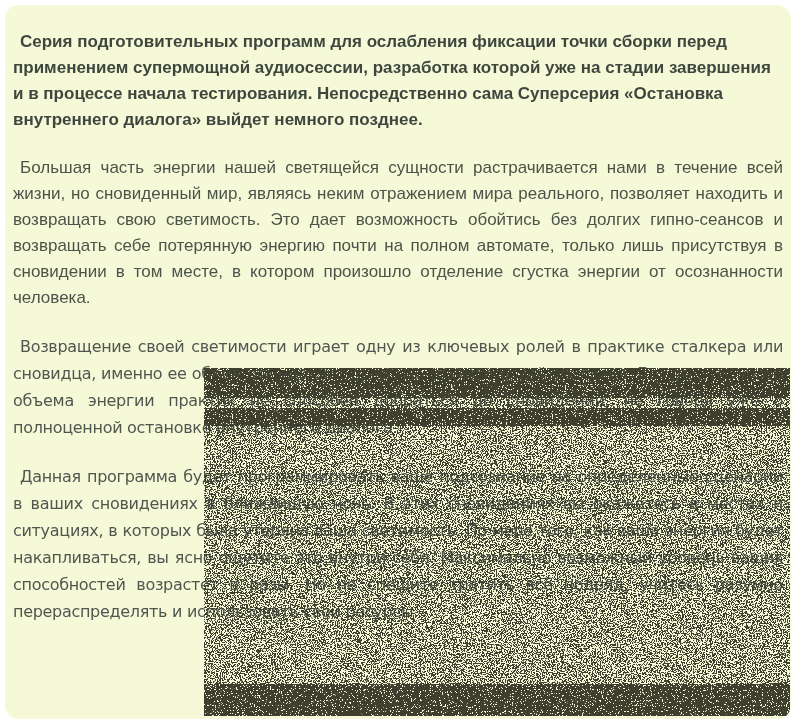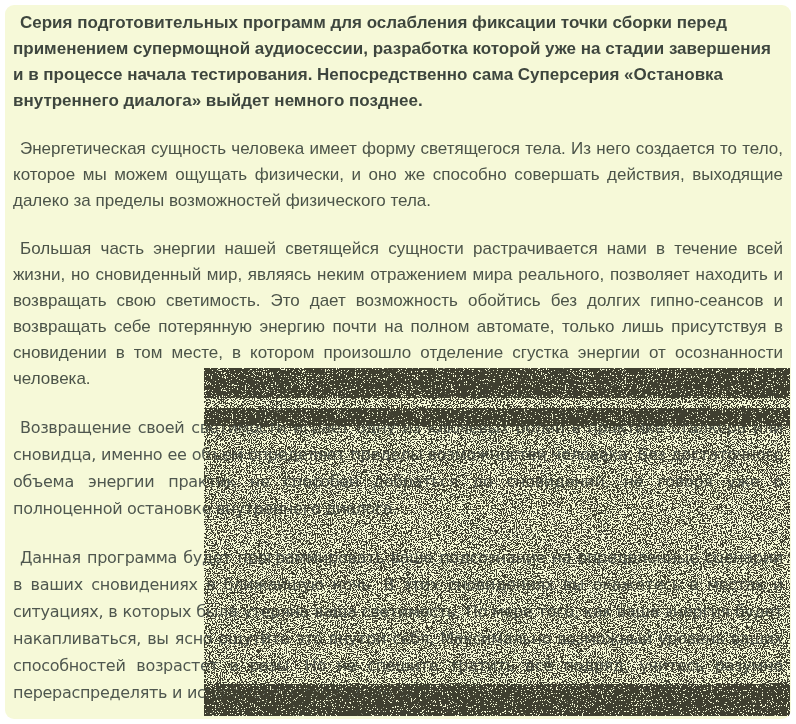--- a/index.html
+++ b/index.html
@@ -11,23 +11,23 @@
   }
   .page {
     position: relative;
     width: 796px; height: 724px;
     background: #ffffff;
   }
   .card {
     position: absolute;
     left: 5px; top: 5px; right: 5px; bottom: 5px;
     background: #f6f9d8;
-    border-radius: 9px;
+    border-radius: 14px;
     box-sizing: border-box;
-    padding: 5px 8px 0 8px;
+    padding: 24px 8px 0 8px;
     overflow: hidden;
   }
   .card p {
     margin: 0 0 22px 0;
     text-indent: 7px;
   }
   .p-bold {
     font-family: "Liberation Sans", sans-serif;
     font-weight: bold;
     font-size: 17px;
@@ -61,21 +61,20 @@
   .noise svg { display: block; }
 </style>
 </head>
 <body>
 
 <div class="page">
   <div class="card">
 
     <p class="p-bold">Серия подготовительных программ для ослабления фиксации точки сборки перед применением супермощной аудиосессии, разработка которой уже на стадии завершения и в процессе начала тестирования. Непосредственно сама Суперсерия «Остановка внутреннего диалога» выйдет немного позднее.</p>
 
-    <p class="p-reg">Энергетическая сущность человека имеет форму светящегося тела. Из него создается то тело, которое мы можем ощущать физически, и оно же способно совершать действия, выходящие далеко за пределы возможностей физического тела.</p>
 
     <p class="p-reg">Большая часть энергии нашей светящейся сущности растрачивается нами в течение всей жизни, но сновиденный мир, являясь неким отражением мира реального, позволяет находить и возвращать свою светимость. Это дает возможность обойтись без долгих гипно-сеансов и возвращать себе потерянную энергию почти на полном автомате, только лишь присутствуя в сновидении в том месте, в котором произошло отделение сгустка энергии от осознанности человека.</p>
 
     <p class="p-alt">Возвращение своей светимости играет одну из ключевых ролей в практике сталкера или сновидца, именно ее объем определяет пределы возможностей человека. Без достаточного объема энергии практик не способен добраться до сновидений, не говоря уже о полноценной остановке внутреннего диалога.</p>
 
     <p class="p-alt">Данная программа будет программировать ваше подсознание на определенные сценарии в ваших сновидениях в ближайшую ночь. В этих сновидениях вы окажетесь в местах и ситуациях, в которых была утеряна ваша светимость. По мере того, как ваша энергия будет накапливаться, вы ясно ощутите это внутри себя. Максимально возможный уровень ваших способностей возрастет в разы. Но не спешите тратить всё подряд, учитесь разумно перераспределять и использовать свои ресурсы.</p>
 
     <div class="noise">
       <svg width="586" height="348" xmlns="http://www.w3.org/2000/svg">
         <defs>

